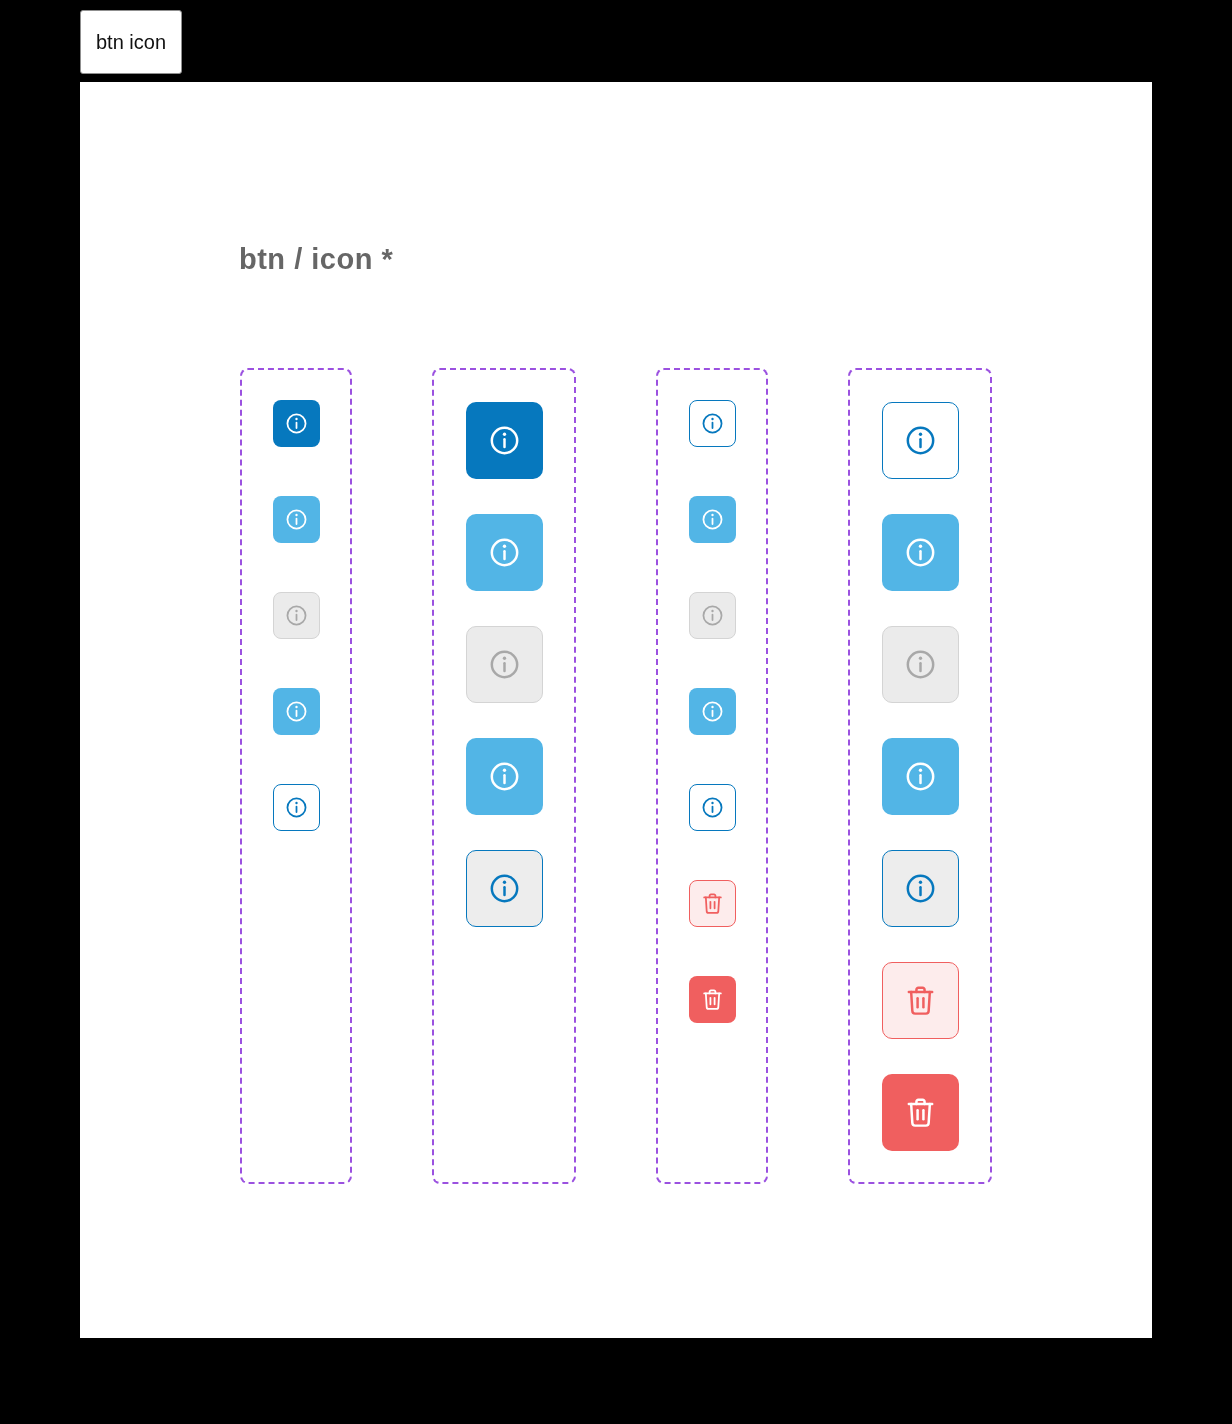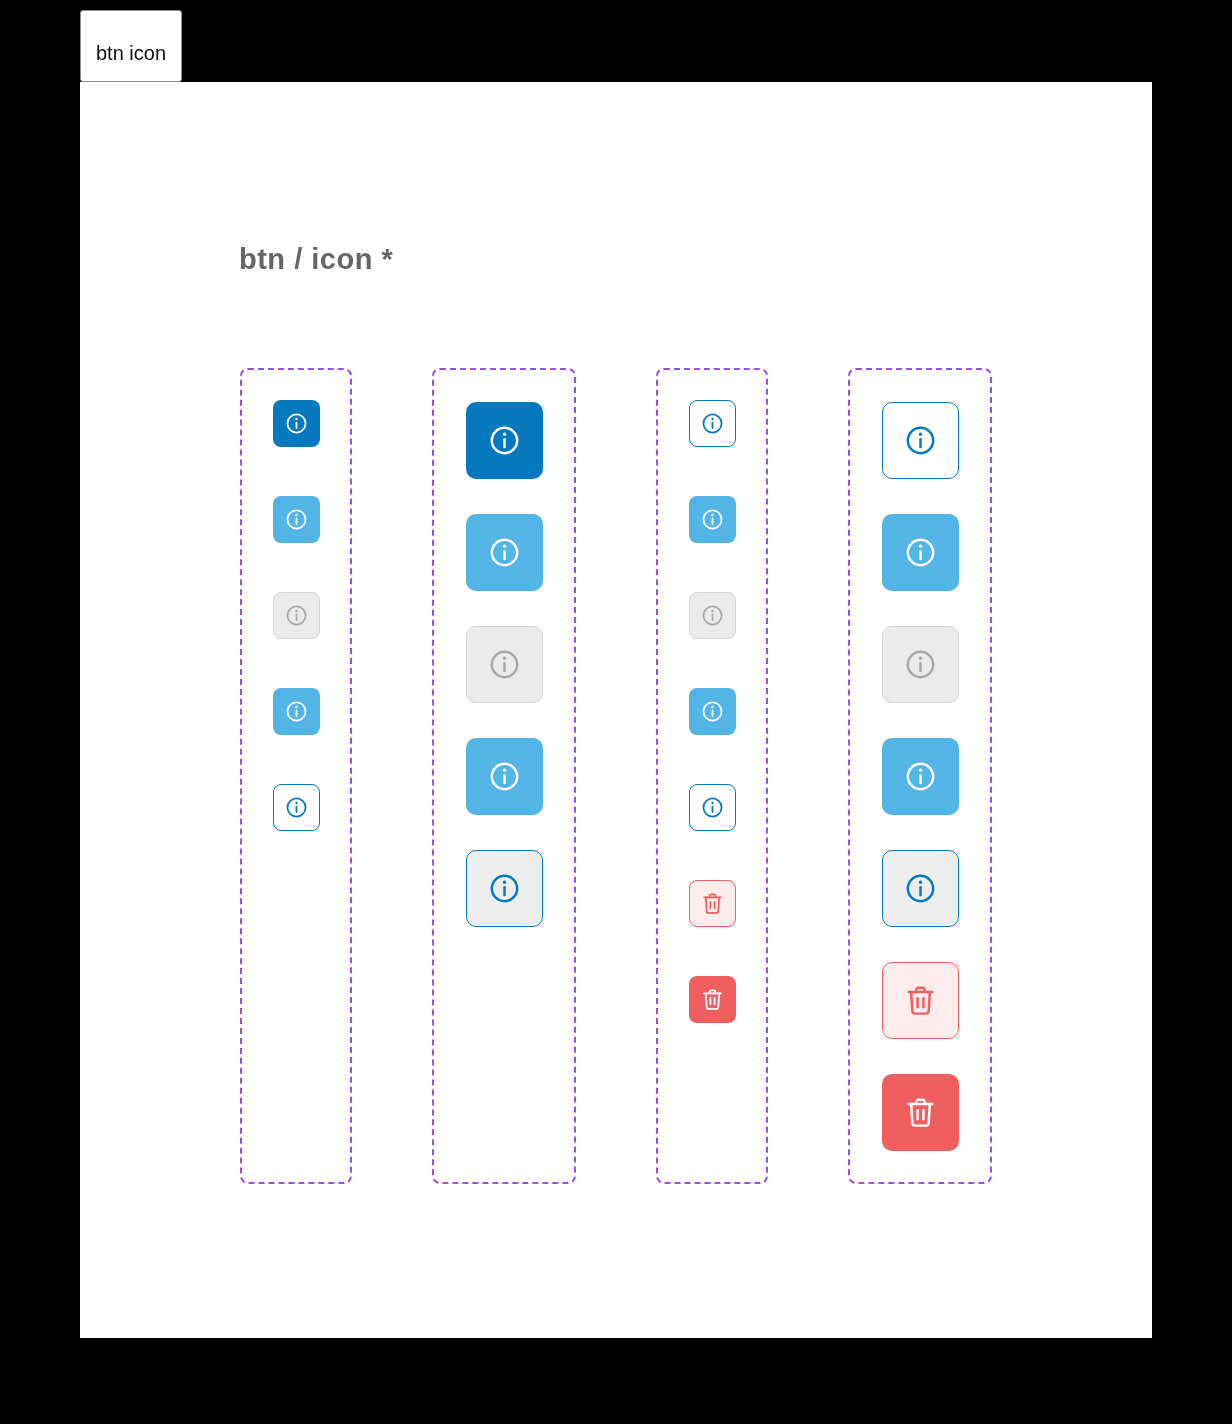--- a/index.html
+++ b/index.html
@@ -5,24 +5,24 @@
   html, body { margin: 0; padding: 0; }
   body {
     width: 1232px; height: 1424px;
     background: #000;
     font-family: "Liberation Sans", sans-serif;
     position: relative;
     overflow: hidden;
   }
   .tab {
     position: absolute; left: 80px; top: 10px;
-    height: 72px; box-sizing: border-box;
+    height: 64px; box-sizing: border-box;
     background: #fff;
     border: 1px solid #8f8f8f; border-radius: 3px;
-    display: flex; align-items: flex-end;
+    display: flex; align-items: center;
     padding: 16px 15px;
   }
   .tab span { font-size: 20px; color: #111; white-space: nowrap; }
   .canvas {
     position: absolute; left: 80px; top: 82px;
     width: 1072px; height: 1256px;
     background: #fff;
   }
   .title {
     position: absolute; left: 159px; top: 162px; margin: 0;

